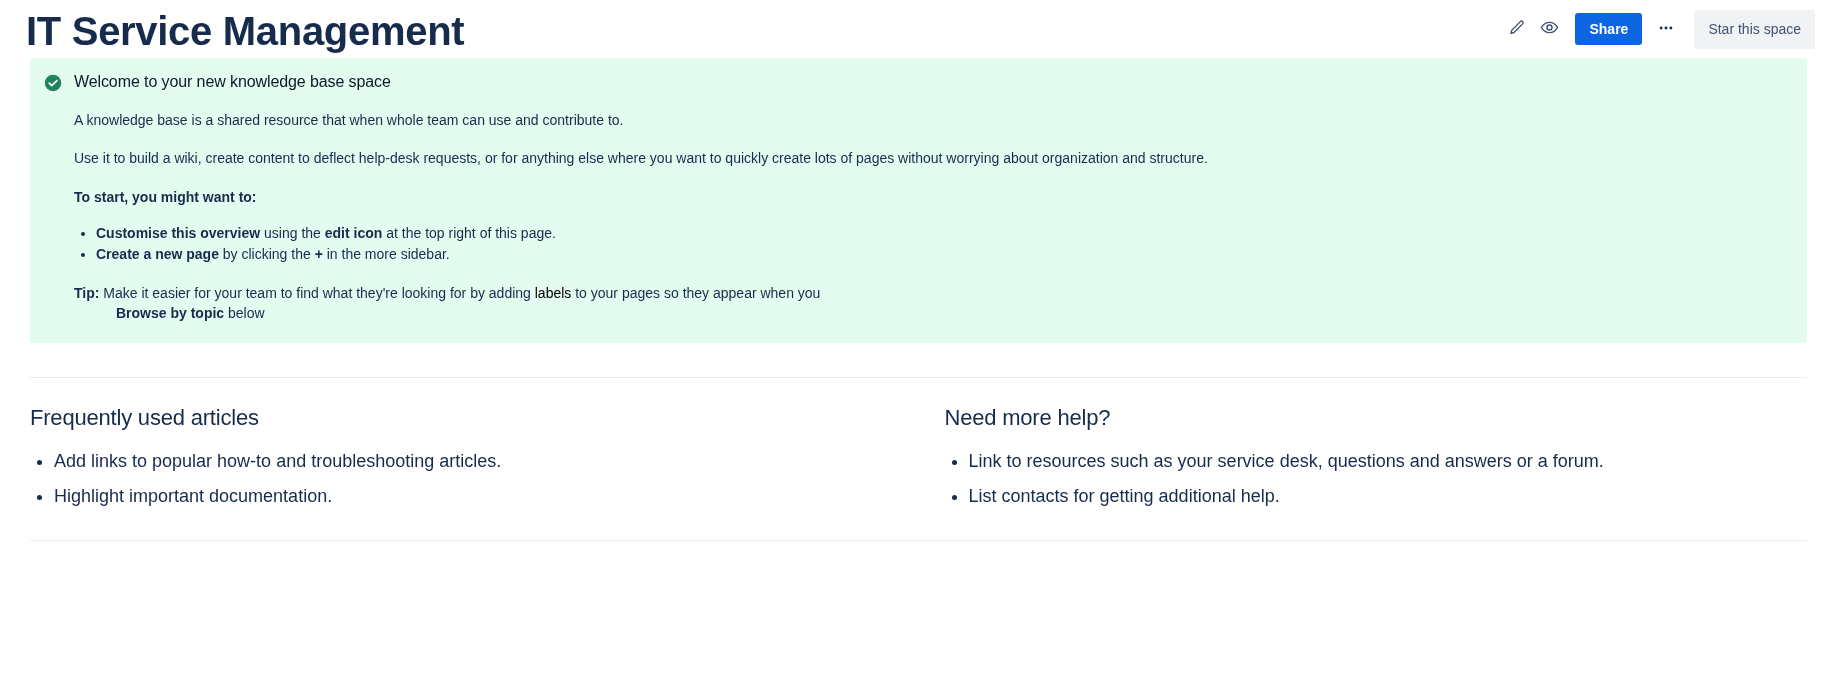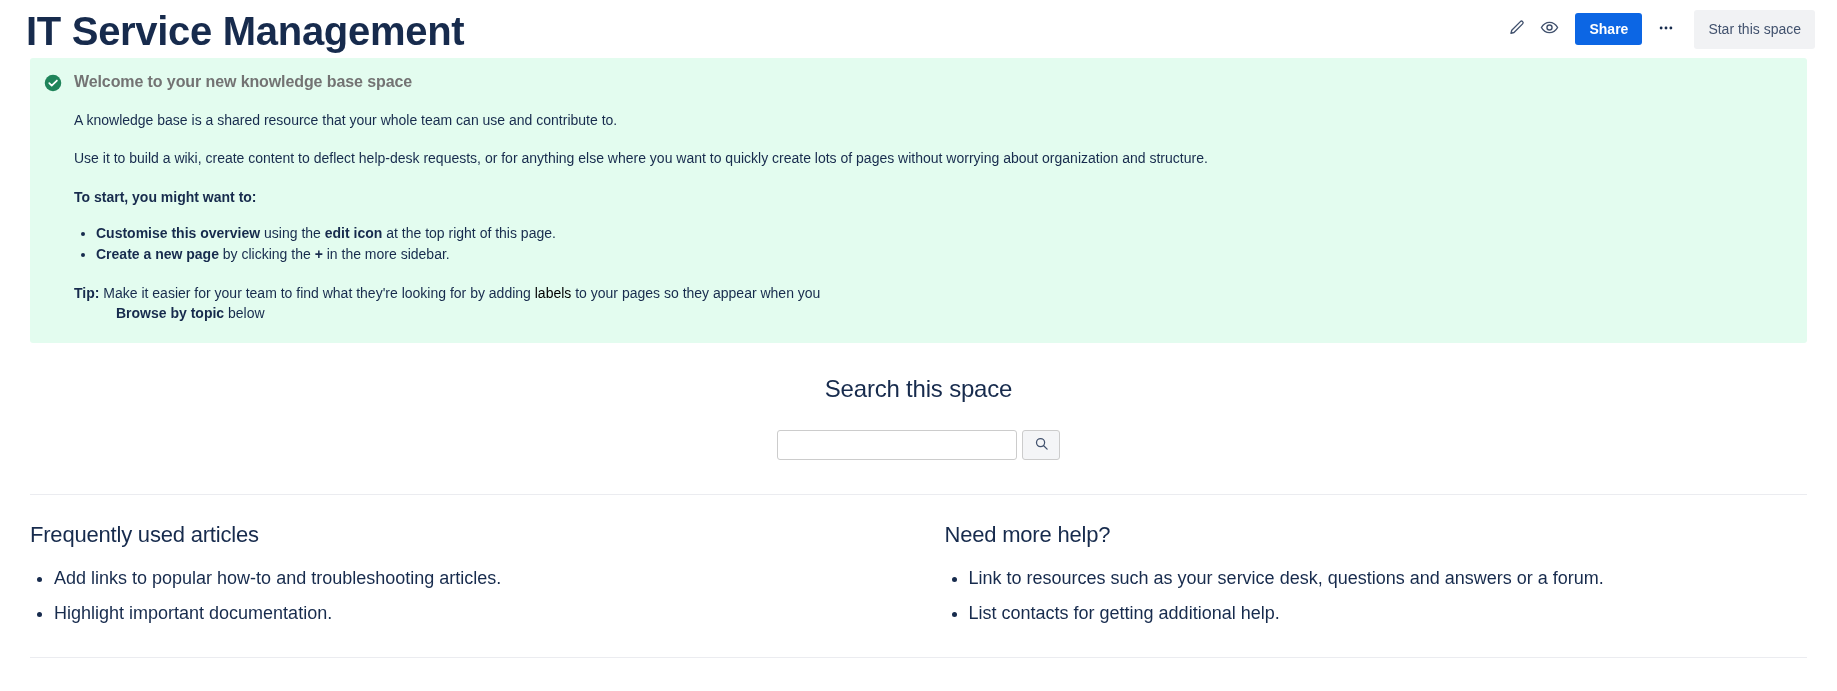--- a/index.html
+++ b/index.html
@@ -98,22 +98,22 @@
     align-items: flex-start;
     gap: 12px;
   }
   .check-icon {
     width: 18px; height: 18px;
     flex: 0 0 18px;
     margin-top: 2px;
   }
   .welcome-title {
     font-size: 16px;
-    font-weight: 700;
-    color: #737373;
+    font-weight: 400;
+    color: #0f172a;
     line-height: 1.25;
     letter-spacing: -0.1px;
   }
   .panel-body { padding-left: 30px; }
   .panel-body p {
     font-size: 14px;
     line-height: 1.45;
     color: #172B4D;
     margin: 18px 0 0 0;
   }
@@ -267,47 +267,33 @@
       <span class="check-icon">
         <svg width="18" height="18" viewBox="0 0 24 24">
           <circle cx="12" cy="12" r="11" fill="#1F845A"></circle>
           <path d="M7 12.3l3.3 3.3L17.2 8.7" fill="none" stroke="#ffffff" stroke-width="2.3" stroke-linecap="round" stroke-linejoin="round"></path>
         </svg>
       </span>
       <div class="welcome-title">Welcome to your new knowledge base space</div>
     </div>
 
     <div class="panel-body">
-      <p>A knowledge base is a shared resource that your whole team can use and contribute to.</p>
+      <p>A knowledge base is a shared resource that when whole team can use and contribute to.</p>
       <p>Use it to build a wiki, create content to deflect help-desk requests, or for anything else where you want to quickly create lots of pages without worrying about organization and structure.</p>
       <p><strong>To start, you might want to:</strong></p>
 
       <ul>
         <li><strong>Customise this overview</strong><span> using the </span><strong>edit icon</strong><span> at the top right of this page.</span></li>
         <li><strong>Create a new page</strong><span> by clicking the </span><strong>+</strong><span> in the more sidebar.</span></li>
       </ul>
 
       <p class="tip-p"><strong>Tip:</strong><span> Make it easier for your team to find what they're looking for by adding </span><a class="link" href="#">labels</a><span> to your pages so they appear when you</span><span class="tip-second-line"><strong>Browse by topic</strong><span> below</span></span></p>
     </div>
   </div>
 
-  <div class="search-section">
-    <h2 class="search-heading">Search this space</h2>
-    <div class="search-row">
-      <input class="search-input" type="text" placeholder="" style="">
-      <button class="search-btn">
-        <span>
-          <svg width="15" height="15" viewBox="0 0 24 24" fill="none" stroke="currentColor" stroke-width="2" stroke-linecap="round">
-            <circle cx="10.5" cy="10.5" r="6.5"></circle>
-            <line x1="15.5" y1="15.5" x2="21" y2="21"></line>
-          </svg>
-        </span>
-      </button>
-    </div>
-  </div>
 
   <div class="divider"></div>
 
   <div class="columns">
     <div class="col">
       <h2>Frequently used articles</h2>
       <ul>
         <li>Add links to popular how-to and troubleshooting articles.</li>
         <li>Highlight important documentation.</li>
       </ul>

